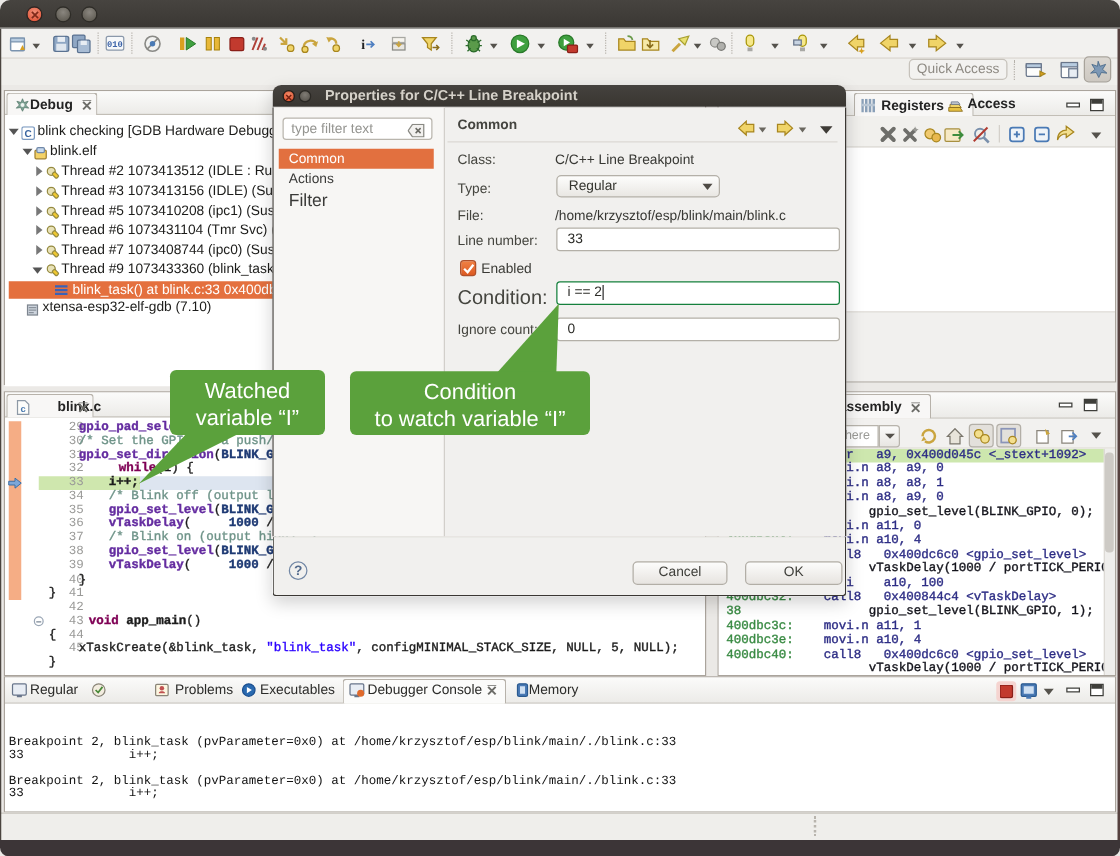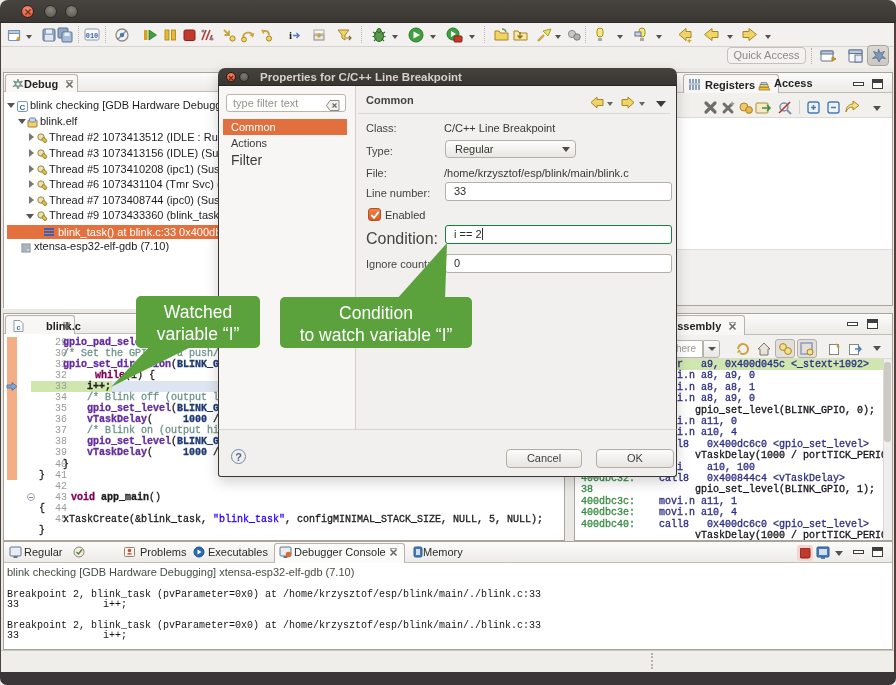--- a/index.html
+++ b/index.html
@@ -520,21 +520,20 @@
           <rect x="3" y="3" width="8" height="6" fill="#cfe0f2"></rect>
           <rect x="5" y="11" width="4" height="2" fill="#4a7ab5"></rect>
         </svg>
     <div class="abs" style="left:831px;top:9px;width:0;height:0;border:4px solid transparent;border-top:5px solid #55524c;"></div>
     <div class="abs" style="left:849px;top:8px;width:11px;height:4px;border:1px solid #3e3e3a;background:#fff;"></div>
     <div class="abs" style="left:868px;top:5px;width:11px;height:10px;border:1px solid #3e3e3a;background:#fff;">
           <div style="height:3px;background:#3e3e3a;"></div>
         </div>
   </div>
   <div class="abs" style="left:0;right:0;top:21px;bottom:0;background:#fff;"></div>
-  <div class="abs" style="left:3px;top:24px;font-size:11px;color:#4a4a46;">blink checking [GDB Hardware Debugging] xtensa-esp32-elf-gdb (7.10)</div>
   <pre class="abs" style="left:3px;top:47.5px;font-size:10px;line-height:10.4px;color:#131313;">Breakpoint 2, blink_task (pvParameter=0x0) at /home/krzysztof/esp/blink/main/./blink.c:33
 33              i++;
 
 Breakpoint 2, blink_task (pvParameter=0x0) at /home/krzysztof/esp/blink/main/./blink.c:33
 33              i++;</pre>
 </div>
 
 <div class="abs" style="left:0;top:650px;width:896px;height:22px;background:#efeeeb;border-top:1px solid #c9c5bf;"></div>
 <div class="abs" style="left:651px;top:653px;width:2px;height:16px;border-left:2px dotted #b8b4ad;"></div>
 

